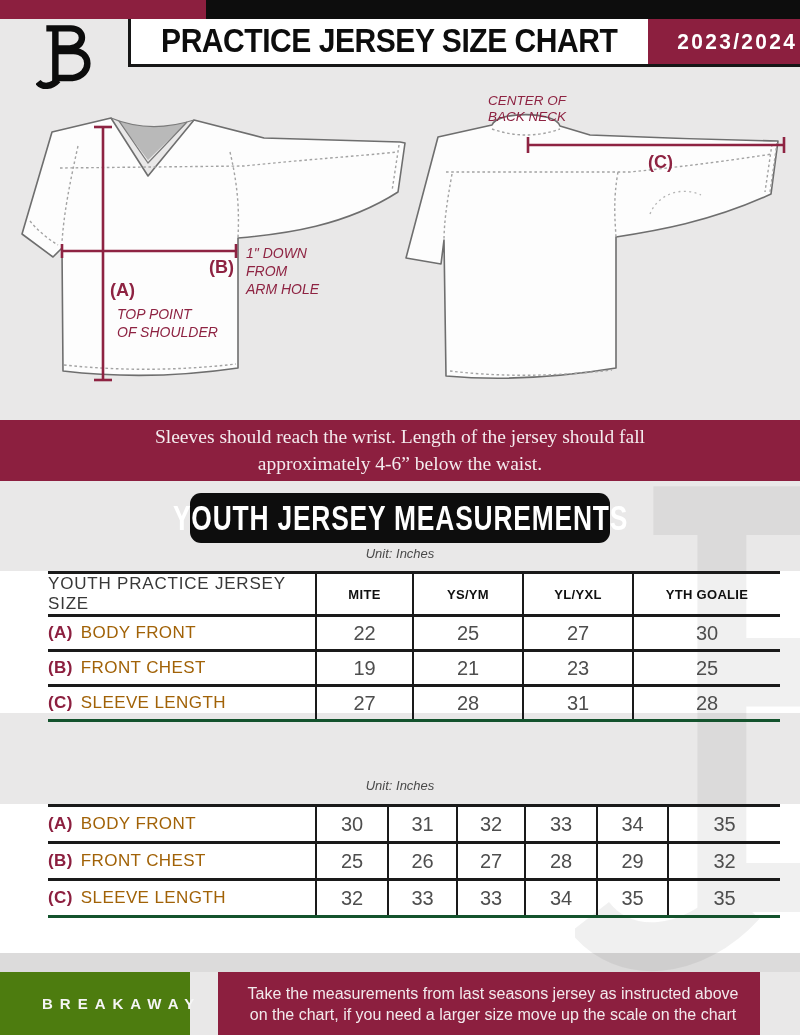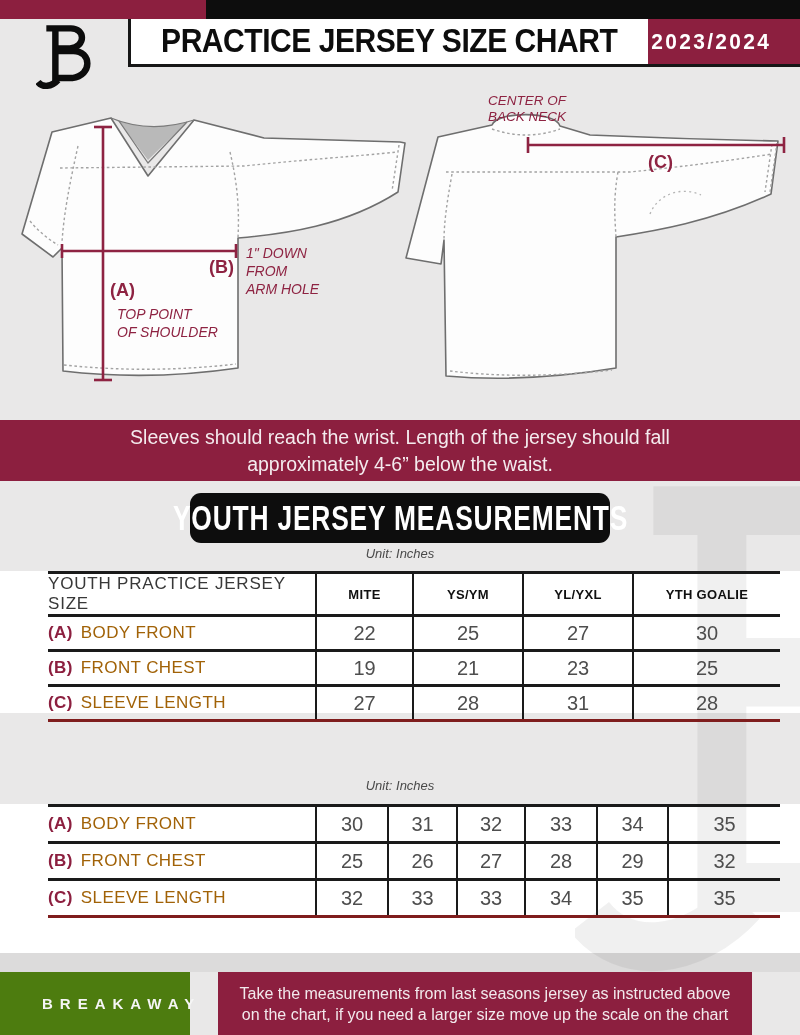--- a/index.html
+++ b/index.html
@@ -12,56 +12,56 @@
   .strip-black{left:206px;top:0;width:594px;height:19px;background:#0d0d0d;}
 
   
   .title-box{left:128px;top:19px;width:520px;height:48px;background:#ffffff;
              border-left:3px solid #161616;border-bottom:3px solid #161616;
              display:flex;align-items:center;justify-content:center;box-sizing:border-box;}
   .title-box span{font-size:31px;font-weight:700;letter-spacing:-0.5px;color:#0d0d0d;
                   transform:scale(0.97,1.05);white-space:nowrap;}
   .season-box{left:648px;top:19px;width:152px;height:48px;background:var(--maroon);
               border-bottom:3px solid #161616;box-sizing:border-box;
-              display:flex;align-items:center;justify-content:flex-start;}
+              display:flex;align-items:center;justify-content:flex-end;}
   .season-box span{font-size:22px;font-weight:700;letter-spacing:2.5px;color:#ffffff;
                    transform:scaleX(0.95);white-space:nowrap;}
   .logo-top{left:36px;top:22px;width:62px;height:76px;color:#0c0c0c;}
 
   
   .diagram{left:0;top:67px;width:800px;height:353px;}
   svg text{font-family:"Liberation Sans",sans-serif;}
   .ann{font-style:italic;font-size:14px;fill:#8e2342;}
   .ann-s{font-style:italic;font-size:13.5px;fill:#8e2342;}
   .annb{font-weight:700;font-size:18px;fill:#8e2342;}
 
   
   .notice{left:0;top:420px;width:800px;height:61px;background:var(--maroon);
           display:flex;flex-direction:column;align-items:center;justify-content:center;gap:1px;}
-  .notice div{color:#f4ebee;font-size:19.5px;line-height:26px;}
+  .notice div{color:#f4ebee;font-size:19.5px;line-height:26px;font-family:Liberation Serif, serif;}
 
   
   .band-white-1{left:0;top:571px;width:800px;height:142px;background:#ffffff;}
   .band-white-2{left:0;top:804px;width:800px;height:149px;background:#ffffff;}
   .band-gray-bottom{left:0;top:953px;width:800px;height:19px;background:#dcdbdb;}
 
   
   .badge{width:420px;height:50px;background:#0d0d0d;border-radius:11px;
          display:flex;align-items:center;justify-content:center;}
   .badge span{color:#ffffff;font-size:33px;font-weight:700;letter-spacing:1px;
               transform:scale(0.80,1.05);white-space:nowrap;}
   .badge-youth{left:190px;top:493px;}
   .badge-adult{left:190px;top:728px;}
   .unit{width:800px;text-align:center;font-style:italic;font-size:13px;color:#4a4a4a;}
   .unit-youth{left:0;top:546px;}
   .unit-adult{left:0;top:778px;}
 
   
   table.meas{position:absolute;left:48px;width:732px;border-collapse:collapse;table-layout:fixed;
-             border-bottom:3px solid #7f1d1d;}
+             border-bottom:3px solid #14532d;}
   table.meas tr{border-top:3px solid #1a1a1a;}
   table.meas th,table.meas td{padding:0;margin:0;background:transparent;}
   .t-youth{top:571px;}
   .t-adult{top:804px;}
   .t-youth tr{height:35px;} .t-youth tr.hdr{height:36px;}
   .t-adult tr{height:37px;} .t-adult tr.hdr{height:38px;}
   th.v,td.v{border-left:2px solid #1a1a1a;}
   th.first{text-align:left;padding-left:12px;font-weight:400;font-size:17px;
            letter-spacing:0.8px;color:#383838;}
   th.v{font-weight:700;font-size:13px;color:#101010;letter-spacing:0.3px;}
@@ -72,21 +72,21 @@
 
   
   .watermark{left:575px;top:458px;width:470px;height:585px;color:#2e2e2e;opacity:0.065;pointer-events:none;}
 
   
   .footer-black{left:0;top:972px;width:190px;height:63px;background:#4d7c0f;
                 display:flex;align-items:center;}
   .footer-logo{width:32px;height:40px;margin-left:26px;color:#d6d6d6;}
   .footer-brand{color:#f5f5f5;font-size:15px;font-weight:700;letter-spacing:7px;margin-left:16px;}
   .footer-maroon{left:218px;top:972px;width:534px;height:63px;background:var(--maroon);
-                 display:flex;flex-direction:column;align-items:center;justify-content:center;}
+                 display:flex;flex-direction:column;align-items:center;justify-content:center;padding-left:8px;}
   .footer-maroon div{color:#f2e9ec;font-size:16px;line-height:21px;white-space:nowrap;}
 
   :root,.page{--maroon:#8c1f3f;}
 </style>
 </head>
 <body>
 
 <svg width="0" height="0" style="position:absolute">
   <symbol id="logo-b" viewBox="0 0 96 116">
     <g fill="none" stroke="currentColor" stroke-width="10">

